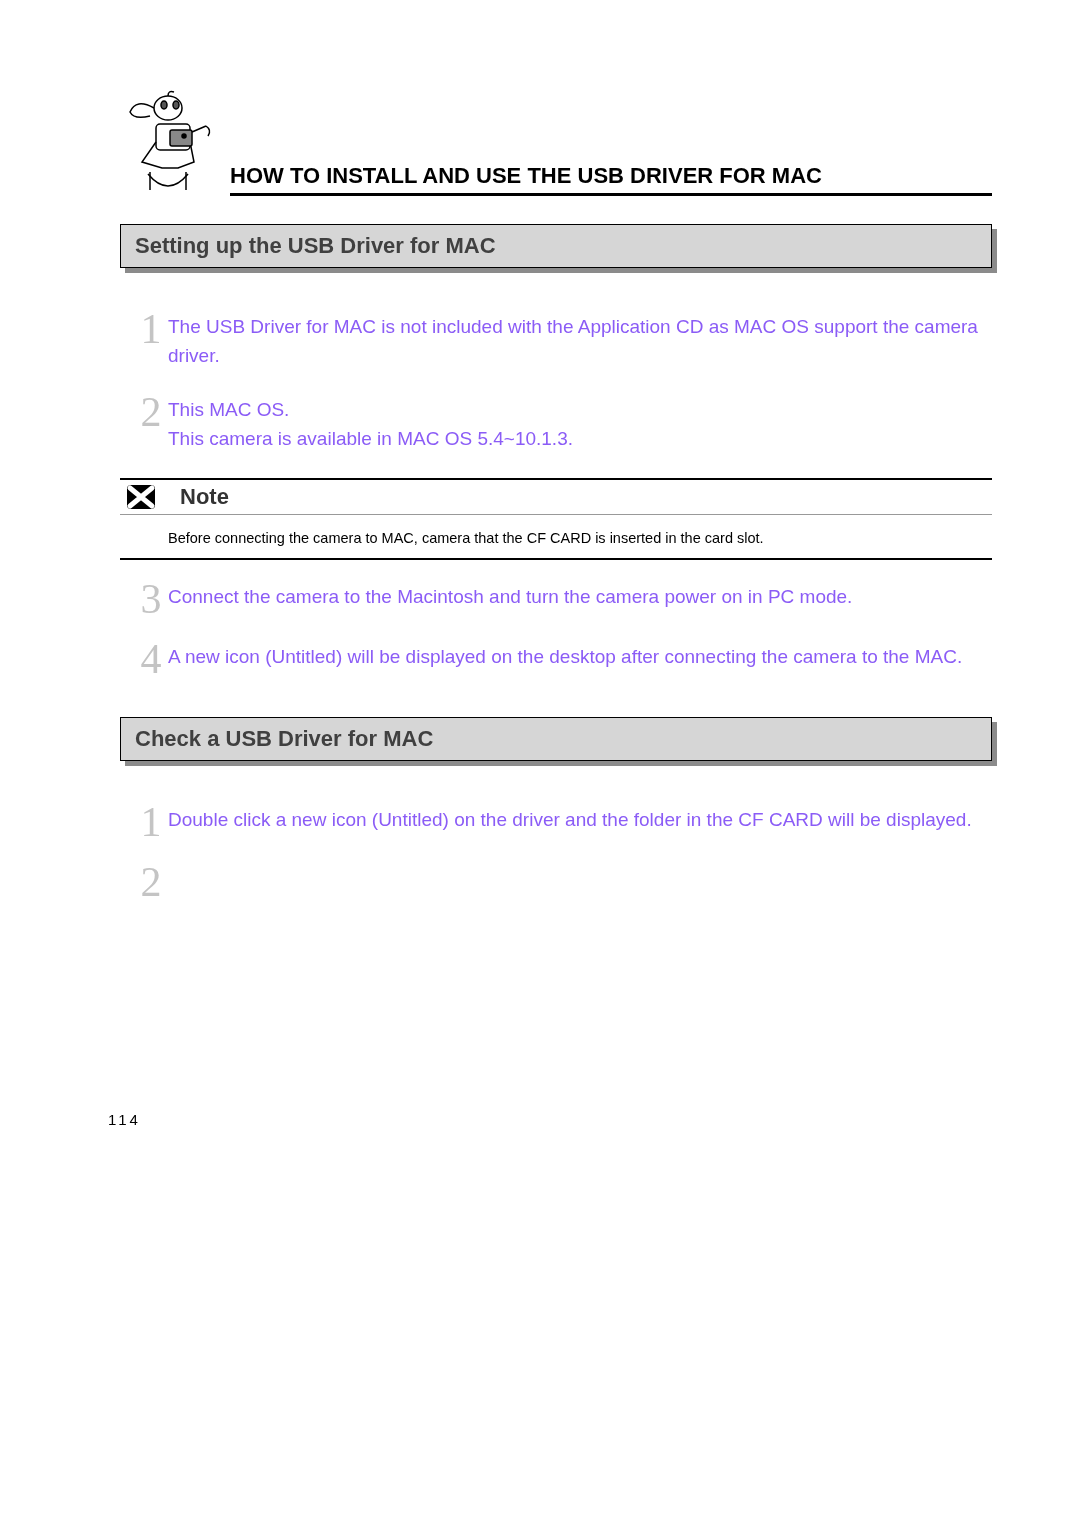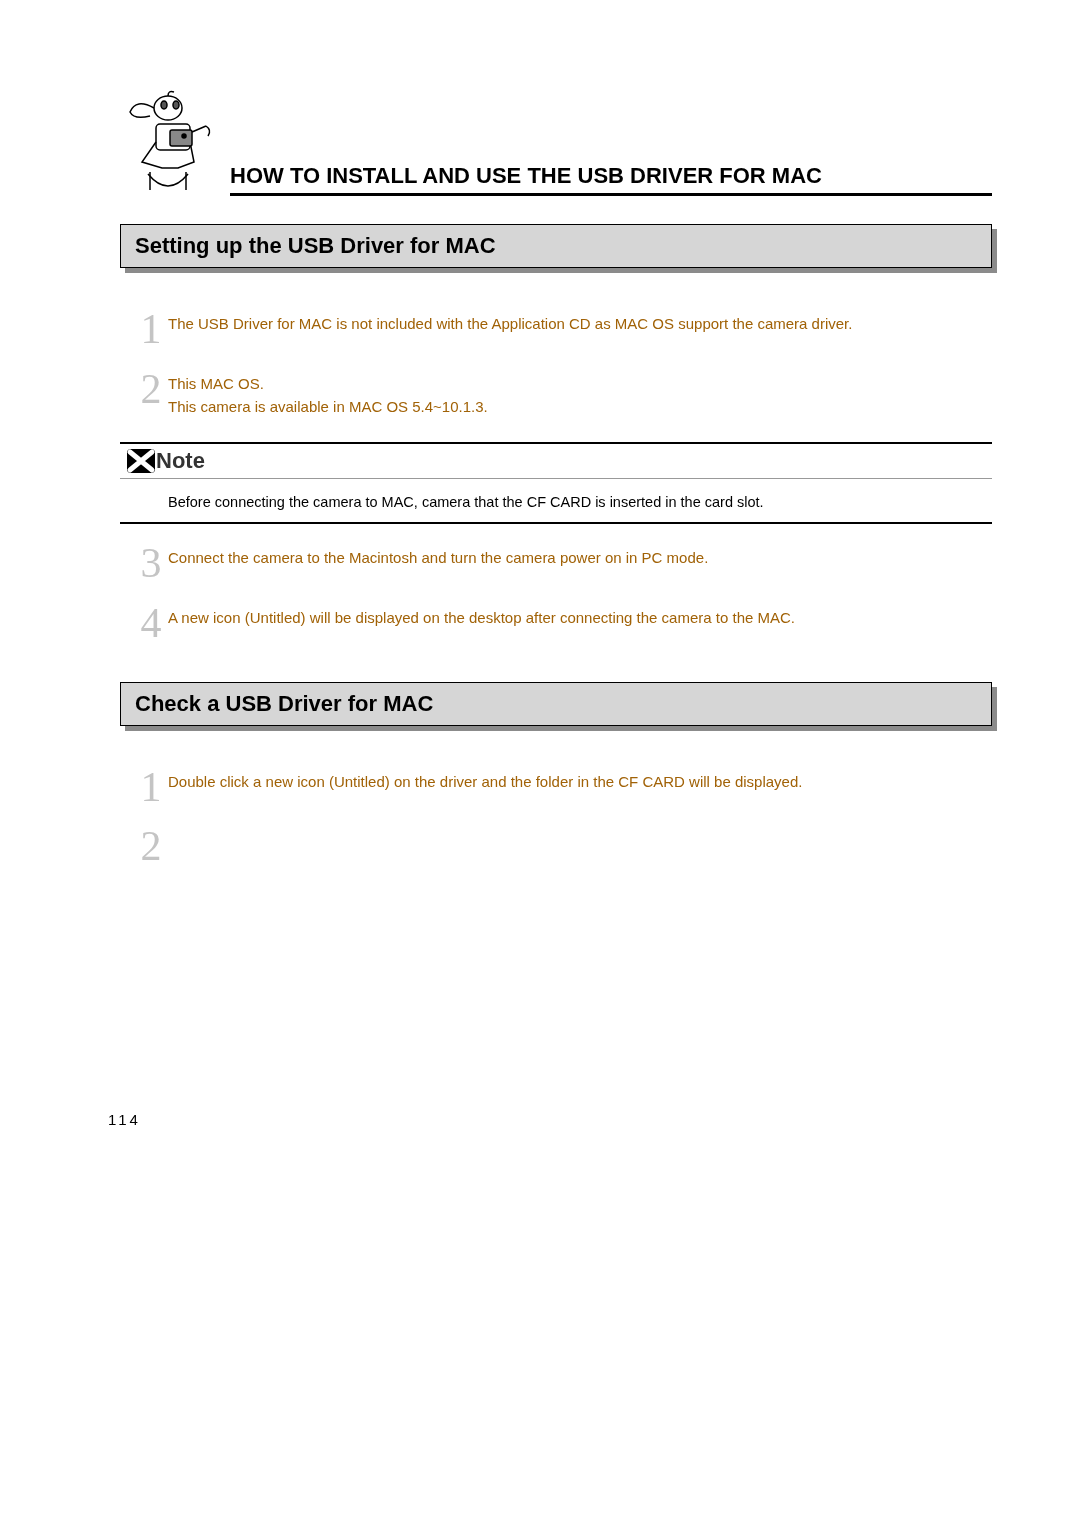--- a/index.html
+++ b/index.html
@@ -61,53 +61,53 @@
       height: 100%;
       background: #8b8b8b;
     }
     .section-title-bar .front {
       position: relative;
       background: #d6d6d6;
       border: 1px solid #000;
       padding: 8px 14px;
       font-size: 22px;
       font-weight: bold;
-      color: #000000;
+      color: #404040;
     }
     .step {
       display: flex;
       align-items: flex-start;
       margin: 18px 0 24px 14px;
     }
     .step-num {
       font-family: "Times New Roman", Times, serif;
       font-size: 42px;
       line-height: 0.85;
       color: #c4c4c4;
       width: 34px;
       flex-shrink: 0;
       text-align: center;
       font-weight: normal;
     }
     .step-text {
-      font-size: 15px;
+      font-size: 19px;
       line-height: 1.55;
-      color: #a16207;
+      color: #8b5cf6;
       padding-top: 0px;
     }
     .note-box {
       margin: 10px 0 22px 0;
     }
     .note-header {
       display: flex;
       align-items: center;
       border-top: 2px solid #000;
       border-bottom: 1px solid #999;
       padding: 4px 0 4px 6px;
-      gap: 0;
+      gap: 24px;
     }
     .note-icon svg {
       width: 30px;
       height: 26px;
       display: block;
     }
     .note-label {
       font-size: 22px;
       font-weight: bold;
       color: #333;

